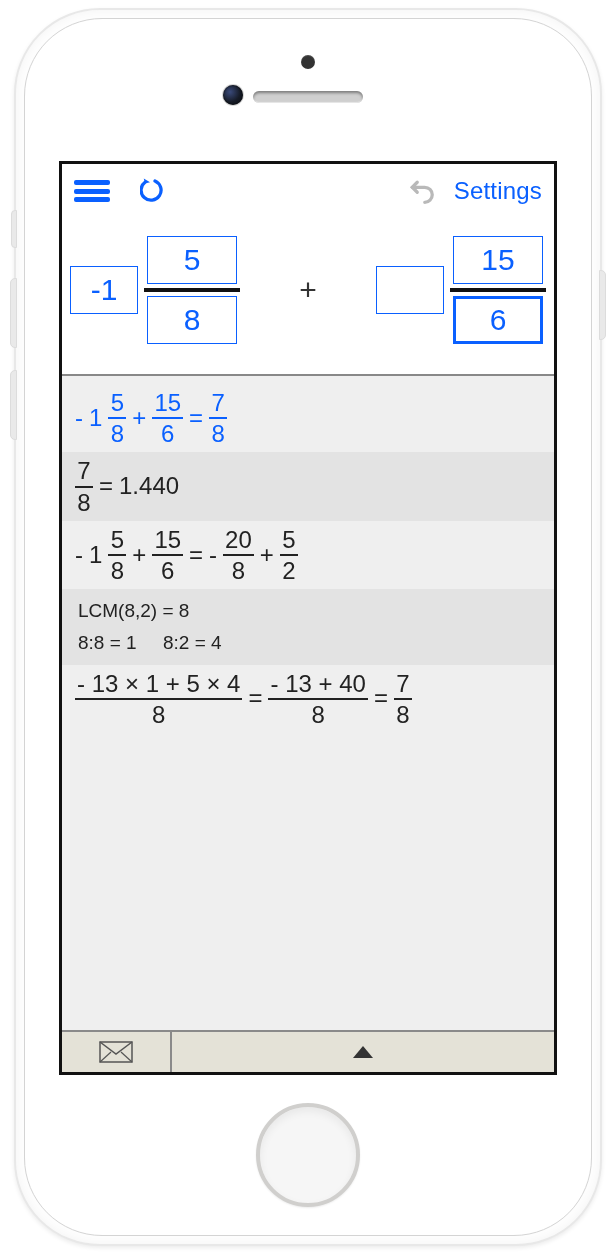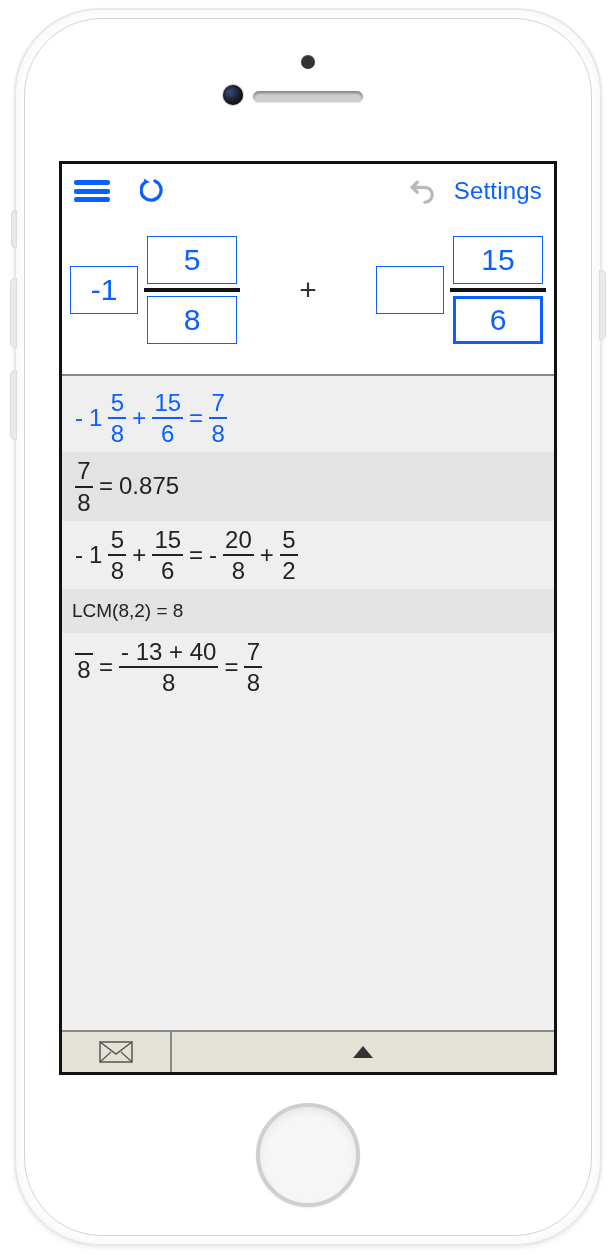--- a/index.html
+++ b/index.html
@@ -90,21 +90,21 @@
     line-height: 1.45; flex: 1;
   }
   .screen-flex { display: flex; flex-direction: column; height: 100%; }
   .row { display: flex; align-items: center; flex-wrap: wrap; margin: 6px 0; }
   .row.alt { background: #e3e3e3; margin-left: -10px; margin-right: -10px; padding: 6px 10px; }
   .row .t { padding: 0 3px; }
   .blue { color: #0a60ff; }
   .ifrac { display: inline-flex; flex-direction: column; align-items: center; margin: 0 3px; vertical-align: middle; }
   .ifrac .n, .ifrac .d { line-height: 1.05; padding: 0 2px; }
   .ifrac .fb { align-self: stretch; height: 2px; background: currentColor; margin: 2px 0; min-width: 18px; }
-  .lcm { font-size: 19px; line-height: 1.25; padding: 4px 0; }
+  .lcm { font-size: 19px; line-height: 1.25; padding: 4px 0; margin-left: 6px; }
 
   
   .bottombar {
     height: 42px; display: flex; border-top: 2px solid #8a8a8a;
     background: #e4e2d7;
   }
   .bottombar .mail {
     width: 110px; display: flex; align-items: center; justify-content: center;
     border-right: 2px solid #8a8a8a;
   }
@@ -197,21 +197,21 @@
           </span>
         </div>
 
         <div class="row alt">
           <span class="ifrac">
             <span class="n">7</span>
             <span class="fb"></span>
             <span class="d">8</span>
           </span>
           <span class="t">=</span>
-          <span class="t">0.875</span>
+          <span class="t">1.440</span>
         </div>
 
         <div class="row">
           <span class="t">-</span>
           <span class="t">1</span>
           <span class="ifrac">
             <span class="n">5</span>
             <span class="fb"></span>
             <span class="d">8</span>
           </span>
@@ -231,24 +231,26 @@
           <span class="t">+</span>
           <span class="ifrac">
             <span class="n">5</span>
             <span class="fb"></span>
             <span class="d">2</span>
           </span>
         </div>
 
         <div class="row alt" style="display:block;">
           <div class="lcm">LCM(8,2) = 8</div>
+          <div class="lcm" style="white-space:pre;">8:8 = 1     8:2 = 4</div>
         </div>
 
         <div class="row">
           <span class="ifrac">
+            <span class="n">- 13 × 1 + 5 × 4</span>
             <span class="fb"></span>
             <span class="d">8</span>
           </span>
           <span class="t">=</span>
           <span class="ifrac">
             <span class="n">- 13 + 40</span>
             <span class="fb"></span>
             <span class="d">8</span>
           </span>
           <span class="t">=</span>

